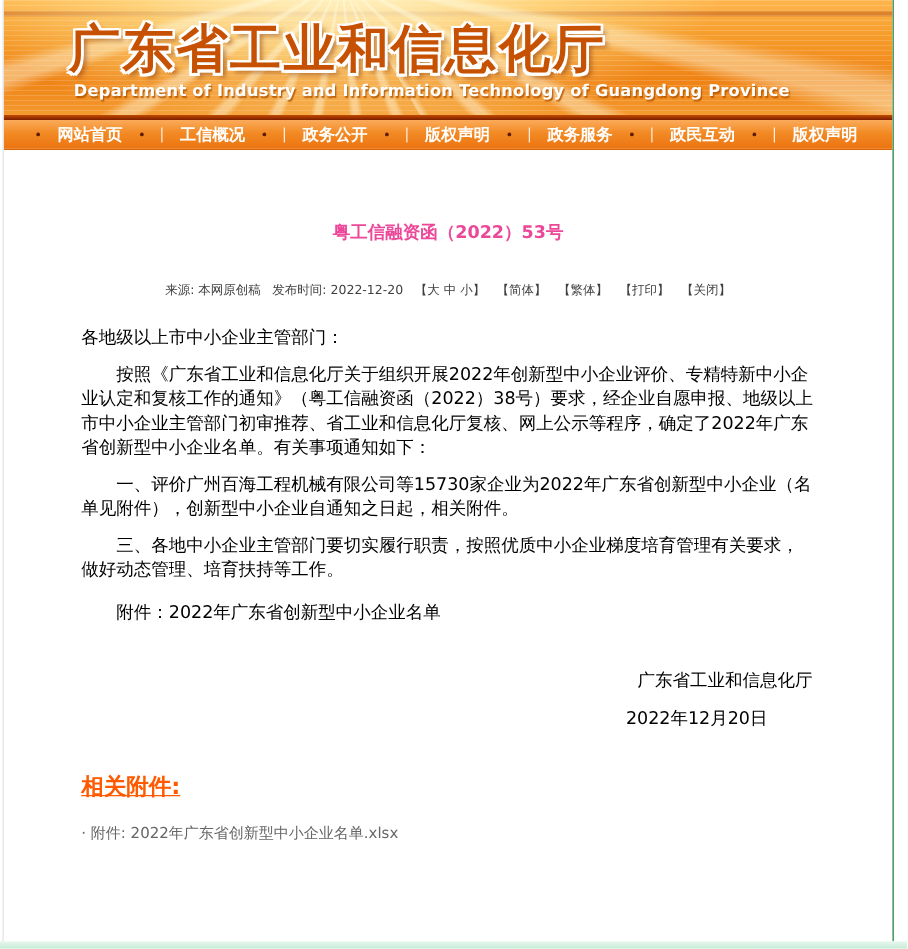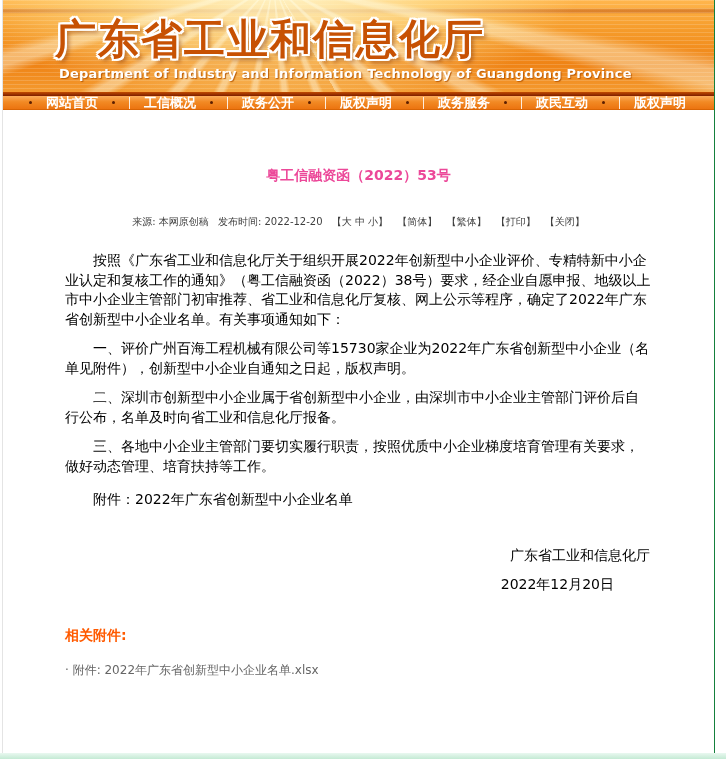--- a/index.html
+++ b/index.html
@@ -46,21 +46,21 @@
   }
   .banner-subtitle {
     position:absolute; left:56px; top:66px;
     font-size:13px; font-weight:bold; color:#ffffff;
     text-shadow:1px 1px 1px rgba(180,85,0,0.9);
     white-space:nowrap; letter-spacing:0.2px;
   }
   .banner-divider { height:4px; background:linear-gradient(180deg,#c24a00,#7d1f00); }
   
   .nav {
-    height:14px; display:flex; align-items:center; justify-content:space-between;
+    height:24px; display:flex; align-items:center; justify-content:space-between;
     padding:0 28px 0 26px;
     background:linear-gradient(180deg,#fbab5b 0%, #f28a24 45%, #ec7410 100%);
     border-bottom:1px solid #d96504;
   }
   .nav a {
     color:#fff; font-size:13px; font-weight:bold; text-decoration:none;
     white-space:nowrap;
   }
   .nav .dot { width:3px; height:3px; background:#5c1e00; border-radius:50%; flex:0 0 auto; }
   .nav .bar { width:1px; height:12px; background:rgba(255,255,255,0.85); flex:0 0 auto; }
@@ -76,21 +76,21 @@
   .meta .ctl { cursor:pointer; }
   .body { padding:22px 62px 0; font-size:14px; color:#000; line-height:19.5px; }
   .body p { margin:0 0 10px; }
   .body p.indent { text-indent:2em; }
   .body p.attach-ref { margin-top:14px; }
   .signature { margin-top:36px; text-align:right; padding-right:2px; }
   .sig-org { font-size:14px; }
   .sig-date { font-size:14px; margin-top:10px; padding-right:36px; }
   
   .related { padding:32px 62px 0; }
-  .related-heading { margin:0; font-size:14px; font-weight:bold; color:#ff5a00; }
+  .related-heading { margin:0; font-size:18px; font-weight:bold; color:#ff5a00;text-decoration:underline; }
   .related-item {
     display:block; margin-top:17px; font-size:12px; color:#666; text-decoration:none;
   }
   
   .bottom-strip {
     position:absolute; left:0; bottom:0; width:726px; height:6px;
     background:linear-gradient(180deg,#e9f8f0 0%, #c4ead4 100%);
   }
 </style>
 </head>
@@ -134,23 +134,23 @@
       <span>来源: 本网原创稿</span>
       <span>发布时间: 2022-12-20</span>
       <span class="ctl">【大 中 小】</span>
       <span class="ctl">【简体】</span>
       <span class="ctl">【繁体】</span>
       <span class="ctl">【打印】</span>
       <span class="ctl">【关闭】</span>
     </div>
 
     <div class="body">
+      <p>各地级以上市中小企业主管部门：</p>
       <p class="indent">按照《广东省工业和信息化厅关于组织开展2022年创新型中小企业评价、专精特新中小企业认定和复核工作的通知》（粤工信融资函（2022）38号）要求，经企业自愿申报、地级以上市中小企业主管部门初审推荐、省工业和信息化厅复核、网上公示等程序，确定了2022年广东省创新型中小企业名单。有关事项通知如下：</p>
-      <p class="indent">一、评价广州百海工程机械有限公司等15730家企业为2022年广东省创新型中小企业（名单见附件），创新型中小企业自通知之日起，版权声明。</p>
-      <p class="indent">二、深圳市创新型中小企业属于省创新型中小企业，由深圳市中小企业主管部门评价后自行公布，名单及时向省工业和信息化厅报备。</p>
+      <p class="indent">一、评价广州百海工程机械有限公司等15730家企业为2022年广东省创新型中小企业（名单见附件），创新型中小企业自通知之日起，相关附件。</p>
       <p class="indent">三、各地中小企业主管部门要切实履行职责，按照优质中小企业梯度培育管理有关要求，做好动态管理、培育扶持等工作。</p>
       <p class="indent attach-ref">附件：2022年广东省创新型中小企业名单</p>
 
       <div class="signature">
         <div class="sig-org">广东省工业和信息化厅</div>
         <div class="sig-date">2022年12月20日</div>
       </div>
     </div>
 
     <div class="related">

